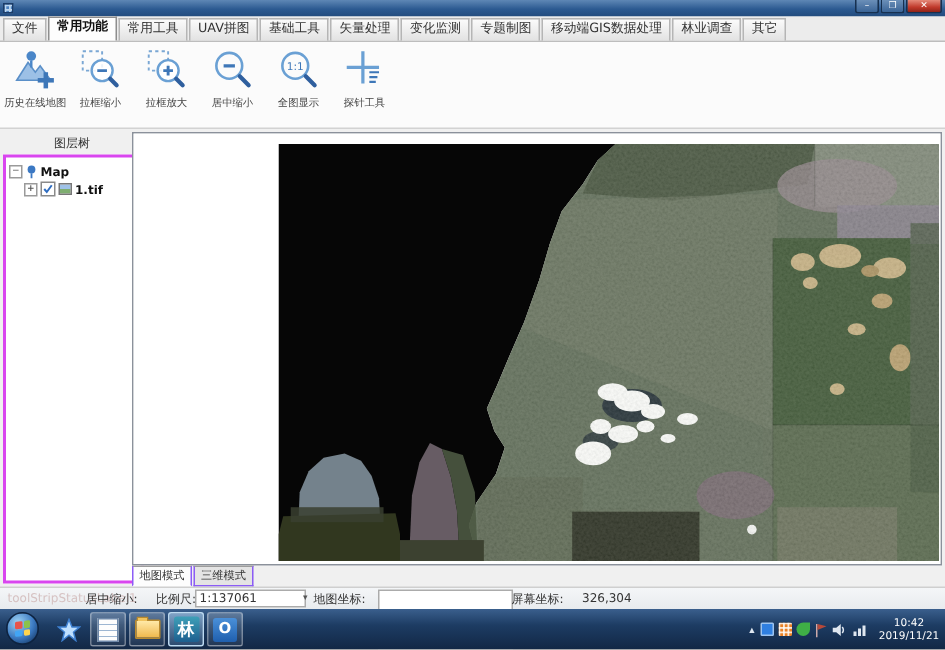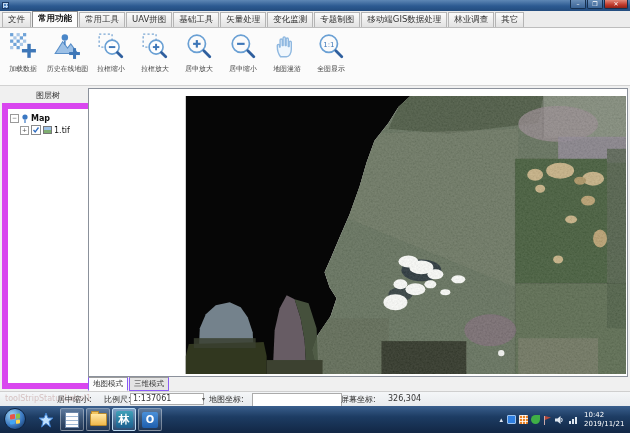--- a/index.html
+++ b/index.html
@@ -33,23 +33,23 @@
     background:#fbfbfb;border-bottom:1px solid #d2d2d2;box-sizing:border-box;
     display:flex;padding-left:1px;}
   .tbtn{width:44px;height:56px;display:flex;flex-direction:column;align-items:center;
     justify-content:flex-start;padding-top:4px;box-sizing:border-box;}
   .tbtn svg{width:28px;height:28px;}
   .tbtn .tlabel{font-size:7.5px;color:#444;margin-top:4px;white-space:nowrap;transform:scale(.92);}
   
   .main{position:absolute;left:0;top:86px;width:630px;height:305px;background:#f0f0f0;}
   .layer-title{position:absolute;left:5px;top:4px;font-size:8px;color:#333;margin-left:31px;}
   .tree-box{position:absolute;left:2px;top:17px;width:94px;bottom:2px;background:#fff;
-    border:6px solid #d946ef;box-sizing:border-box;padding:3px 2px;}
+    border:2px solid #d946ef;box-sizing:border-box;padding:3px 2px;}
   .tree-row{display:flex;align-items:center;height:12px;font-size:8px;white-space:nowrap;}
-  .tree-row.child{padding-left:10px;}
+  .tree-row.child{padding-left:10px;font-weight:bold;}
   .expander{width:7px;height:7px;border:1px solid #9a9a9a;background:#fff;font-size:6px;
     line-height:5px;text-align:center;color:#555;margin-right:2px;flex:0 0 auto;}
   .pin-ico{width:8px;height:9px;margin-right:2px;flex:0 0 auto;}
   .cbx{width:8px;height:8px;border:1px solid #8a8a8a;background:#fff;margin-right:2px;
     position:relative;flex:0 0 auto;}
   .cbx svg{position:absolute;left:0;top:0;}
   .img-ico{width:9px;height:8px;margin-right:2px;flex:0 0 auto;
     background:linear-gradient(#9fc2e8 50%,#7fae71 50%);border:1px solid #777;box-sizing:border-box;}
   .node-label{color:#111;}
   .node-label.bold{font-weight:bold;}
@@ -104,21 +104,21 @@
     background:#f0c35e;border:1px solid #b98a2e;border-bottom:none;border-radius:1px 1px 0 0;box-sizing:border-box;}
   .tray{position:absolute;right:2px;top:0;height:27px;display:flex;align-items:center;}
   .tray-arrow{color:#dfe7f0;font-size:7px;margin-right:4px;}
   .tray-ico{width:9px;height:9px;margin-right:3px;border-radius:1px;}
   .ti-blue{background:#2f7fe0;border:1px solid #9cc3ef;box-sizing:border-box;}
   .ti-orange{background:#e98125;
     background-image:linear-gradient(90deg,rgba(255,255,255,.8) 1px,transparent 1px),
                      linear-gradient(rgba(255,255,255,.8) 1px,transparent 1px);
     background-size:3px 3px;}
   .ti-green{background:#3faf46;border-radius:50% 0 50% 50%;}
-  .clock{color:#fff;font-size:7px;text-align:left;line-height:9px;margin-left:4px;width:44px;}
+  .clock{color:#fff;font-size:7px;text-align:center;line-height:9px;margin-left:4px;width:44px;}
 </style>
 </head>
 <body>
 
 <div id="app">
 
   <div class="titlebar">
     <div class="app-ico"></div>
     <div class="win-controls">
       <div class="wbtn min">–</div>
@@ -136,41 +136,20 @@
     <div class="mtab">矢量处理</div>
     <div class="mtab">变化监测</div>
     <div class="mtab">专题制图</div>
     <div class="mtab">移动端GIS数据处理</div>
     <div class="mtab">林业调查</div>
     <div class="mtab">其它</div>
   </div>
 
   <div class="toolbar">
 
-    <div class="tbtn">
-      <svg viewBox="0 0 26 26">
-        <g>
-          <rect x="1" y="1" width="3" height="3" fill="#6fa3d8"></rect>
-            <rect x="7" y="1" width="3" height="3" fill="#aac8e8"></rect>
-            <rect x="13" y="1" width="3" height="3" fill="#6fa3d8"></rect>
-          <rect x="4" y="4" width="3" height="3" fill="#aac8e8"></rect>
-            <rect x="10" y="4" width="3" height="3" fill="#6fa3d8"></rect>
-          <rect x="1" y="7" width="3" height="3" fill="#6fa3d8"></rect>
-            <rect x="7" y="7" width="3" height="3" fill="#6fa3d8"></rect>
-            <rect x="13" y="7" width="3" height="3" fill="#aac8e8"></rect>
-          <rect x="4" y="10" width="3" height="3" fill="#6fa3d8"></rect>
-            <rect x="10" y="10" width="3" height="3" fill="#aac8e8"></rect>
-          <rect x="1" y="13" width="3" height="3" fill="#aac8e8"></rect>
-            <rect x="7" y="13" width="3" height="3" fill="#6fa3d8"></rect>
-        </g>
-        <rect x="17" y="11" width="3.2" height="13" fill="#3e77b8"></rect>
-        <rect x="12" y="15.8" width="13" height="3.2" fill="#3e77b8"></rect>
-      </svg>
-      <div class="tlabel">加载数据</div>
-    </div>
 
     <div class="tbtn">
       <svg viewBox="0 0 26 26">
         <polygon points="2,20 9,9 13.5,15 16.5,11 23,20" fill="#9cc0e6" stroke="#5a8fc8" stroke-width="1"></polygon>
         <circle cx="11" cy="5" r="3" fill="#4a86c8"></circle>
         <line x1="11" y1="8" x2="11" y2="12" stroke="#4a86c8" stroke-width="1.5"></line>
         <rect x="18.6" y="15" width="2.8" height="10" fill="#3e77b8"></rect>
         <rect x="15" y="18.6" width="10" height="2.8" fill="#3e77b8"></rect>
       </svg>
       <div class="tlabel">历史在线地图</div>
@@ -190,58 +169,50 @@
       <svg viewBox="0 0 26 26">
         <rect x="2" y="2" width="12" height="12" fill="none" stroke="#7aa7d4" stroke-width="1.2" stroke-dasharray="2 2"></rect>
         <circle cx="14" cy="14" r="6.5" fill="#ffffff" fill-opacity=".85" stroke="#6aa0d4" stroke-width="1.5"></circle>
         <line x1="11" y1="14" x2="17" y2="14" stroke="#3e77b8" stroke-width="1.8"></line>
         <line x1="14" y1="11" x2="14" y2="17" stroke="#3e77b8" stroke-width="1.8"></line>
         <line x1="19" y1="19" x2="23" y2="23" stroke="#2f5f9e" stroke-width="2.6" stroke-linecap="round"></line>
       </svg>
       <div class="tlabel">拉框放大</div>
     </div>
 
-    <div class="tbtn">
-      <svg viewBox="0 0 26 26">
-        <circle cx="11" cy="11" r="8" fill="none" stroke="#6aa0d4" stroke-width="1.6"></circle>
-        <line x1="7.5" y1="11" x2="14.5" y2="11" stroke="#3e77b8" stroke-width="2"></line>
-        <line x1="11" y1="7.5" x2="11" y2="14.5" stroke="#3e77b8" stroke-width="2"></line>
-        <line x1="17.5" y1="17.5" x2="23" y2="23" stroke="#2f5f9e" stroke-width="2.6" stroke-linecap="round"></line>
-      </svg>
-      <div class="tlabel">居中放大</div>
-    </div>
 
     <div class="tbtn">
       <svg viewBox="0 0 26 26">
         <circle cx="11" cy="11" r="8" fill="none" stroke="#6aa0d4" stroke-width="1.6"></circle>
         <line x1="7.5" y1="11" x2="14.5" y2="11" stroke="#3e77b8" stroke-width="2"></line>
         <line x1="17.5" y1="17.5" x2="23" y2="23" stroke="#2f5f9e" stroke-width="2.6" stroke-linecap="round"></line>
       </svg>
       <div class="tlabel">居中缩小</div>
     </div>
 
-    <div class="tbtn">
-      <svg viewBox="0 0 26 26">
-        <path d="M7,23 C5,20.5 4,17 4,13.5 L4,12.5 C4,11.2 6,11.2 6,12.5 L6,14 L6.6,14 L6.6,7.5
-                 C6.6,6.2 8.6,6.2 8.6,7.5 L8.6,12.5 L9.4,12.5 L9.4,5.5 C9.4,4.2 11.4,4.2 11.4,5.5
-                 L11.4,12.5 L12.2,12.5 L12.2,6.5 C12.2,5.2 14.2,5.2 14.2,6.5 L14.2,13.5 L15,13.5
-                 L15,9.5 C15,8.2 17,8.2 17,9.5 L17,16 C17,20 15,23 12.5,23 Z" fill="#f0f7fd" stroke="#8fb8e0" stroke-width="1.3" stroke-linejoin="round"></path>
-      </svg>
-      <div class="tlabel">地图漫游</div>
-    </div>
 
     <div class="tbtn">
       <svg viewBox="0 0 26 26">
         <circle cx="11" cy="11" r="8" fill="none" stroke="#6aa0d4" stroke-width="1.6"></circle>
         <text x="11" y="13.5" font-size="6.5" fill="#3e77b8" text-anchor="middle" font-family="DejaVu Sans,sans-serif">1:1</text>
         <line x1="17.5" y1="17.5" x2="23" y2="23" stroke="#2f5f9e" stroke-width="2.6" stroke-linecap="round"></line>
       </svg>
       <div class="tlabel">全图显示</div>
     </div>
 
+    <div class="tbtn">
+      <svg viewBox="0 0 26 26">
+        <line x1="12" y1="2" x2="12" y2="22" stroke="#6aa0d4" stroke-width="2"></line>
+        <line x1="2" y1="12" x2="22" y2="12" stroke="#6aa0d4" stroke-width="2"></line>
+        <line x1="16" y1="15" x2="22" y2="15" stroke="#3e77b8" stroke-width="1.3"></line>
+        <line x1="16" y1="18" x2="21" y2="18" stroke="#3e77b8" stroke-width="1.3"></line>
+        <line x1="16" y1="21" x2="20" y2="21" stroke="#3e77b8" stroke-width="1.3"></line>
+      </svg>
+      <div class="tlabel">探针工具</div>
+    </div>
   </div>
 
   <div class="main">
 
     <div class="layer-title">图层树</div>
 
     <div class="tree-box">
       <div class="tree-row">
         <div class="expander">−</div>
         <svg class="pin-ico" viewBox="0 0 8 9">

